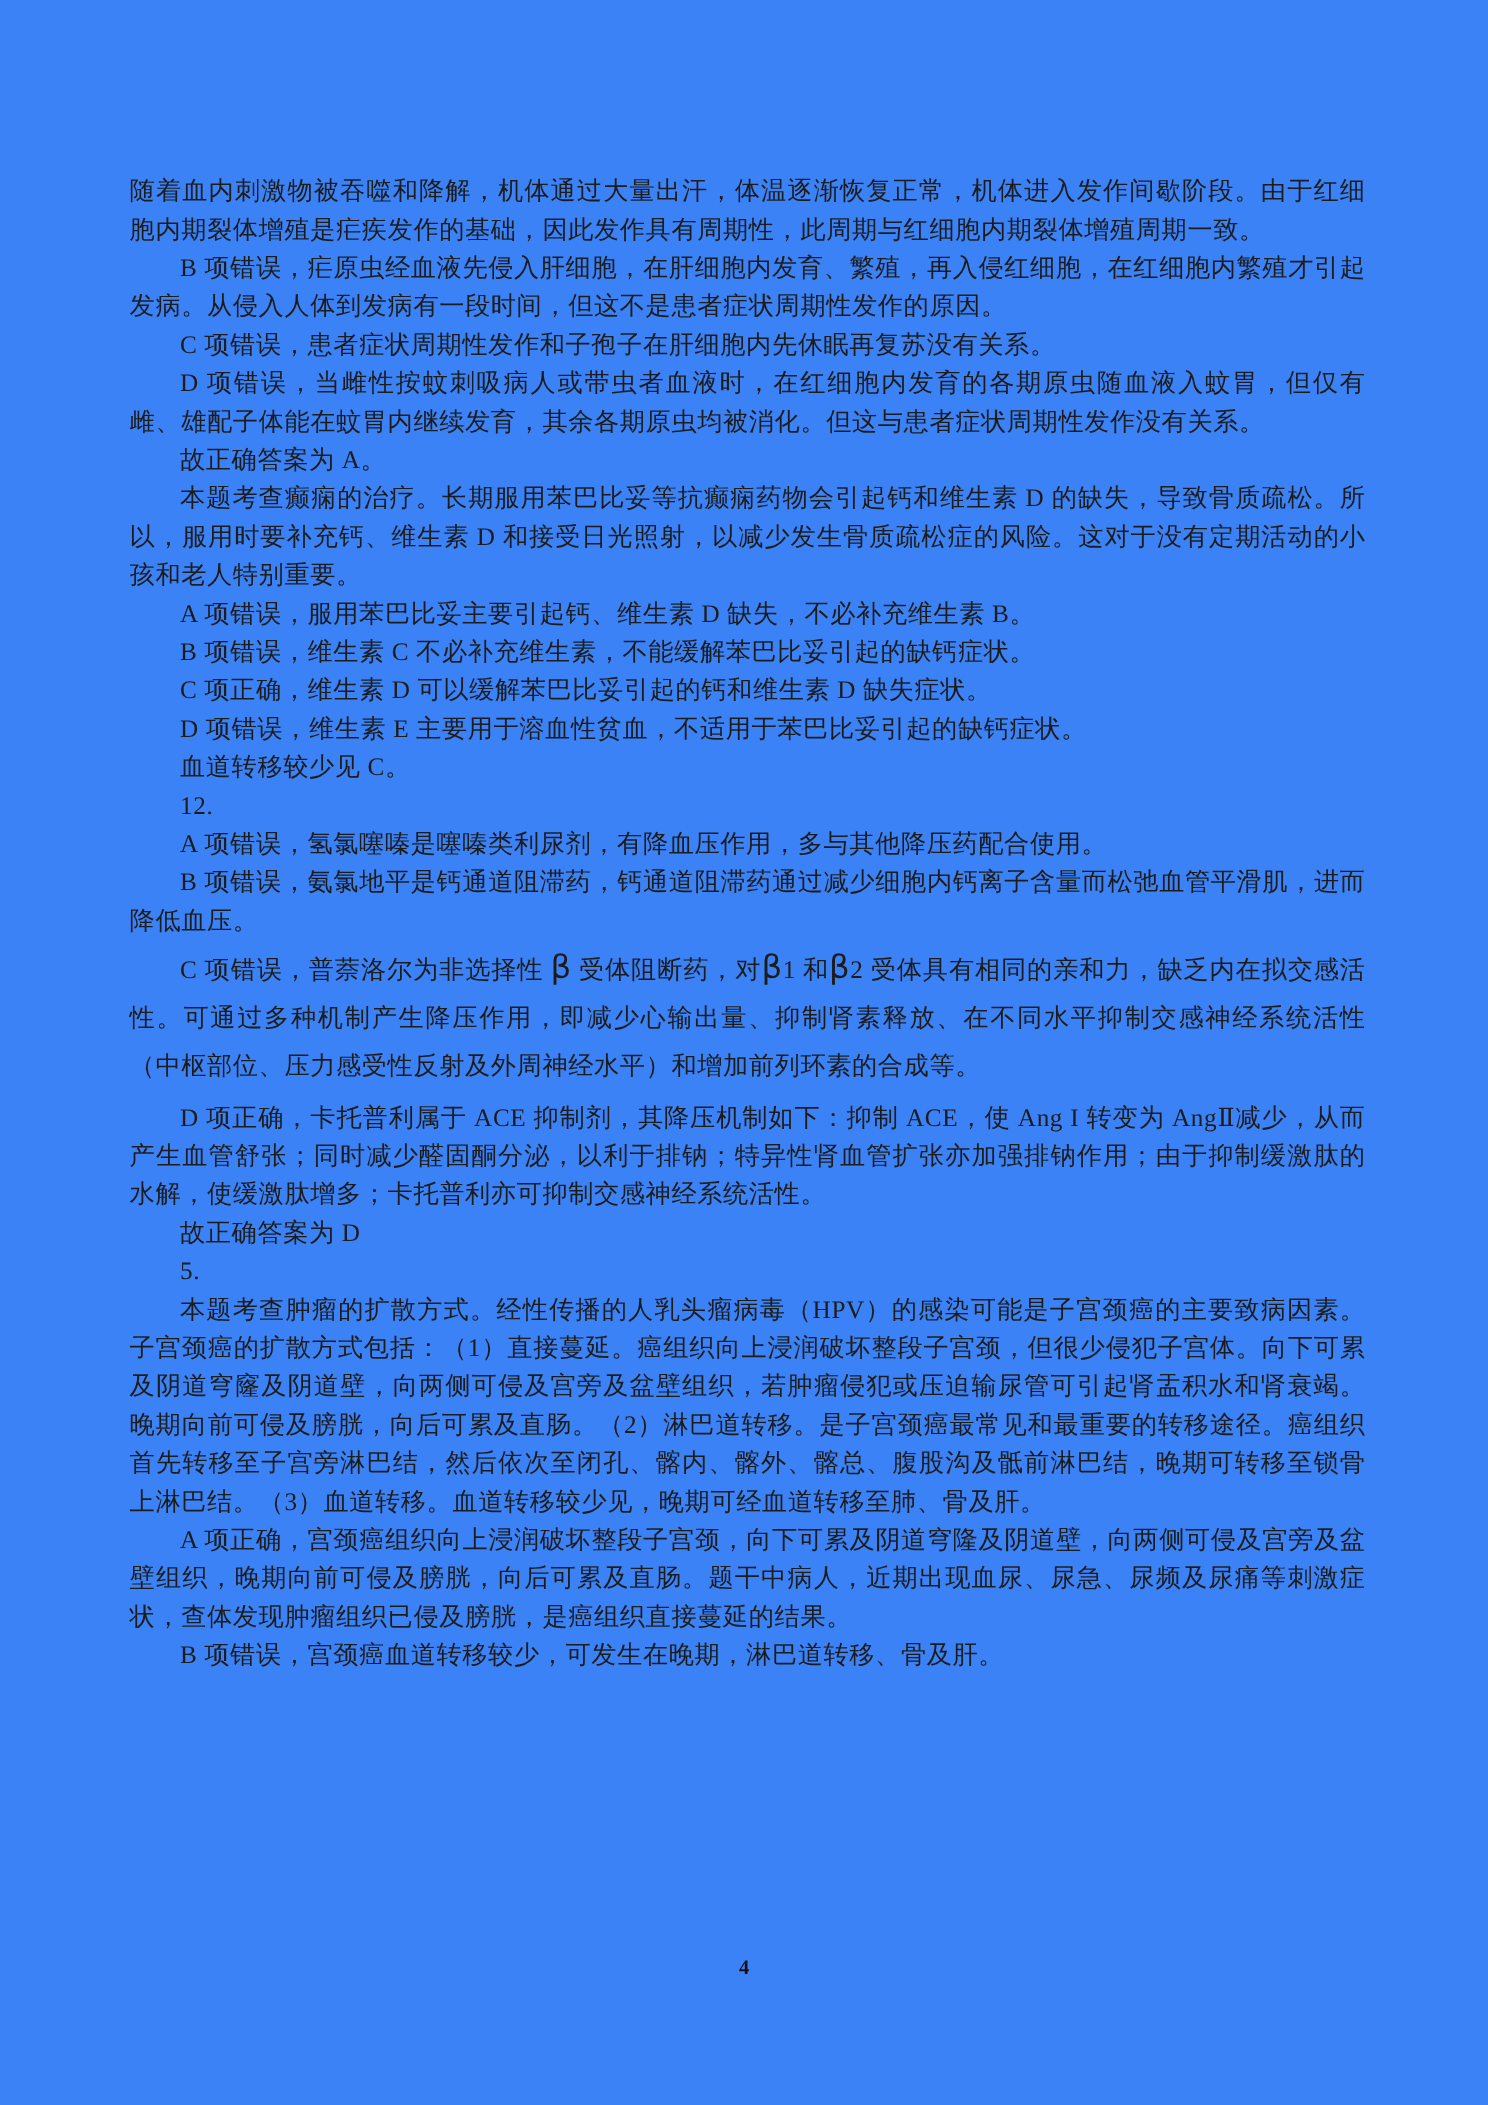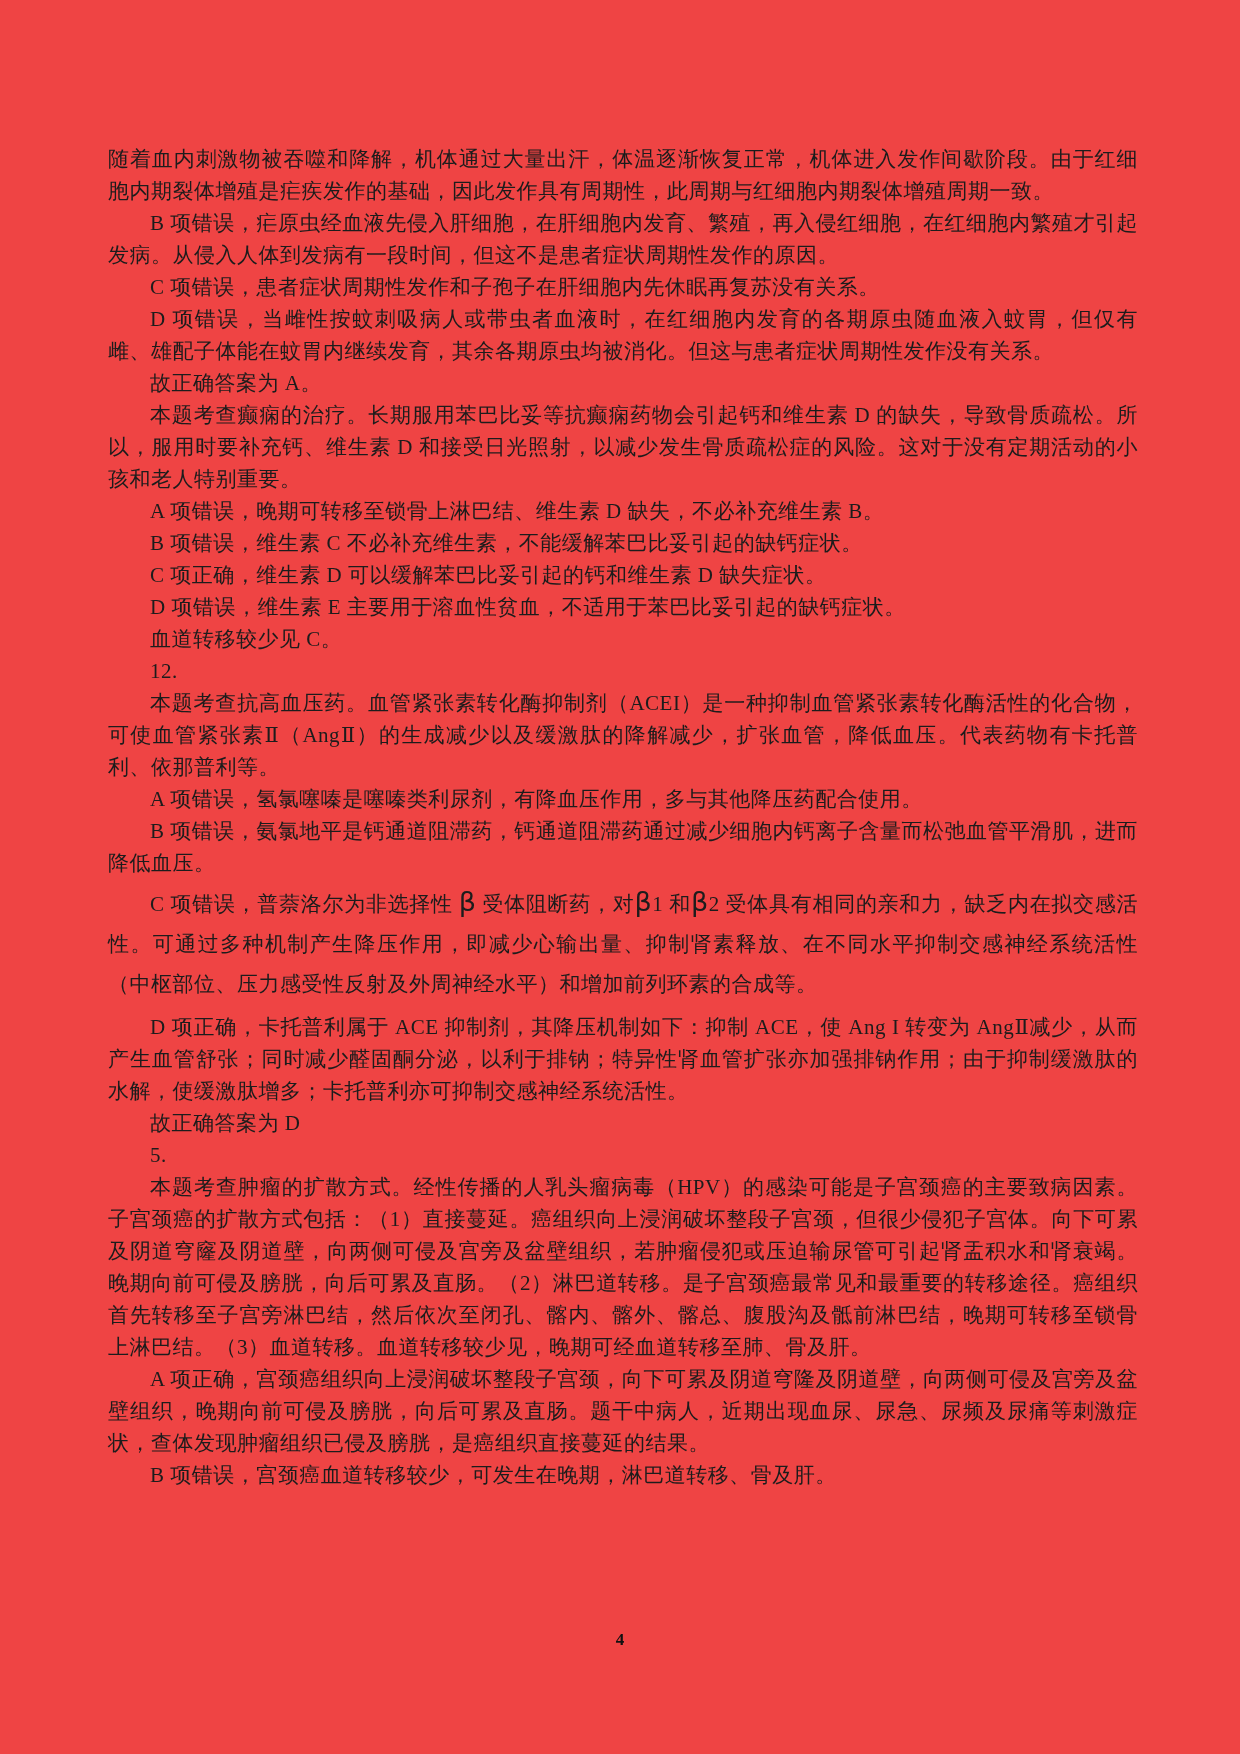--- a/index.html
+++ b/index.html
@@ -1,20 +1,20 @@
 <!DOCTYPE html>
 <html lang="zh"><head>
 <meta charset="utf-8">
 <style>
   html, body { margin: 0; padding: 0; background: #ffffff; }
   .page {
     position: relative;
     width: 1240px;
     height: 1754px;
-    background: #ef4444;
+    background: #3b82f6;
     overflow: hidden;
     font-family: "Liberation Serif", "DejaVu Serif", serif;
     color: #1c1c1c;
   }
   .content {
     position: absolute;
     left: 108px;
     top: 143px;
     width: 1030px;
   }
@@ -53,27 +53,26 @@
 <body>
 
 <div class="page">
   <div class="content">
     <p class="no-indent">随着血内刺激物被吞噬和降解，机体通过大量出汗，体温逐渐恢复正常，机体进入发作间歇阶段。由于红细胞内期裂体增殖是疟疾发作的基础，因此发作具有周期性，此周期与红细胞内期裂体增殖周期一致。</p>
     <p>B 项错误，疟原虫经血液先侵入肝细胞，在肝细胞内发育、繁殖，再入侵红细胞，在红细胞内繁殖才引起发病。从侵入人体到发病有一段时间，但这不是患者症状周期性发作的原因。</p>
     <p>C 项错误，患者症状周期性发作和子孢子在肝细胞内先休眠再复苏没有关系。</p>
     <p>D 项错误，当雌性按蚊刺吸病人或带虫者血液时，在红细胞内发育的各期原虫随血液入蚊胃，但仅有雌、雄配子体能在蚊胃内继续发育，其余各期原虫均被消化。但这与患者症状周期性发作没有关系。</p>
     <p>故正确答案为 A。</p>
     <p>本题考查癫痫的治疗。长期服用苯巴比妥等抗癫痫药物会引起钙和维生素 D 的缺失，导致骨质疏松。所以，服用时要补充钙、维生素 D 和接受日光照射，以减少发生骨质疏松症的风险。这对于没有定期活动的小孩和老人特别重要。</p>
-    <p>A 项错误，晚期可转移至锁骨上淋巴结、维生素 D 缺失，不必补充维生素 B。</p>
+    <p>A 项错误，服用苯巴比妥主要引起钙、维生素 D 缺失，不必补充维生素 B。</p>
     <p>B 项错误，维生素 C 不必补充维生素，不能缓解苯巴比妥引起的缺钙症状。</p>
     <p>C 项正确，维生素 D 可以缓解苯巴比妥引起的钙和维生素 D 缺失症状。</p>
     <p>D 项错误，维生素 E 主要用于溶血性贫血，不适用于苯巴比妥引起的缺钙症状。</p>
     <p>血道转移较少见 C。</p>
     <p>12.</p>
-    <p>本题考查抗高血压药。血管紧张素转化酶抑制剂（ACEI）是一种抑制血管紧张素转化酶活性的化合物，可使血管紧张素Ⅱ（AngⅡ）的生成减少以及缓激肽的降解减少，扩张血管，降低血压。代表药物有卡托普利、依那普利等。</p>
     <p>A 项错误，氢氯噻嗪是噻嗪类利尿剂，有降血压作用，多与其他降压药配合使用。</p>
     <p>B 项错误，氨氯地平是钙通道阻滞药，钙通道阻滞药通过减少细胞内钙离子含量而松弛血管平滑肌，进而降低血压。</p>
     <p class="spread">C 项错误，普萘洛尔为非选择性 <span class="beta-glyph">β</span> 受体阻断药，对<span class="beta-glyph">β</span>1 和<span class="beta-glyph">β</span>2 受体具有相同的亲和力，缺乏内在拟交感活性。可通过多种机制产生降压作用，即减少心输出量、抑制肾素释放、在不同水平抑制交感神经系统活性（中枢部位、压力感受性反射及外周神经水平）和增加前列环素的合成等。</p>
     <p>D 项正确，卡托普利属于 ACE 抑制剂，其降压机制如下：抑制 ACE，使 Ang I 转变为 AngⅡ减少，从而产生血管舒张；同时减少醛固酮分泌，以利于排钠；特异性肾血管扩张亦加强排钠作用；由于抑制缓激肽的水解，使缓激肽增多；卡托普利亦可抑制交感神经系统活性。</p>
     <p>故正确答案为 D</p>
     <p>5.</p>
     <p>本题考查肿瘤的扩散方式。经性传播的人乳头瘤病毒（HPV）的感染可能是子宫颈癌的主要致病因素。子宫颈癌的扩散方式包括：（1）直接蔓延。癌组织向上浸润破坏整段子宫颈，但很少侵犯子宫体。向下可累及阴道穹窿及阴道壁，向两侧可侵及宫旁及盆壁组织，若肿瘤侵犯或压迫输尿管可引起肾盂积水和肾衰竭。晚期向前可侵及膀胱，向后可累及直肠。（2）淋巴道转移。是子宫颈癌最常见和最重要的转移途径。癌组织首先转移至子宫旁淋巴结，然后依次至闭孔、髂内、髂外、髂总、腹股沟及骶前淋巴结，晚期可转移至锁骨上淋巴结。（3）血道转移。血道转移较少见，晚期可经血道转移至肺、骨及肝。</p>
     <p>A 项正确，宫颈癌组织向上浸润破坏整段子宫颈，向下可累及阴道穹隆及阴道壁，向两侧可侵及宫旁及盆壁组织，晚期向前可侵及膀胱，向后可累及直肠。题干中病人，近期出现血尿、尿急、尿频及尿痛等刺激症状，查体发现肿瘤组织已侵及膀胱，是癌组织直接蔓延的结果。</p>
     <p>B 项错误，宫颈癌血道转移较少，可发生在晚期，淋巴道转移、骨及肝。</p>
   </div>

